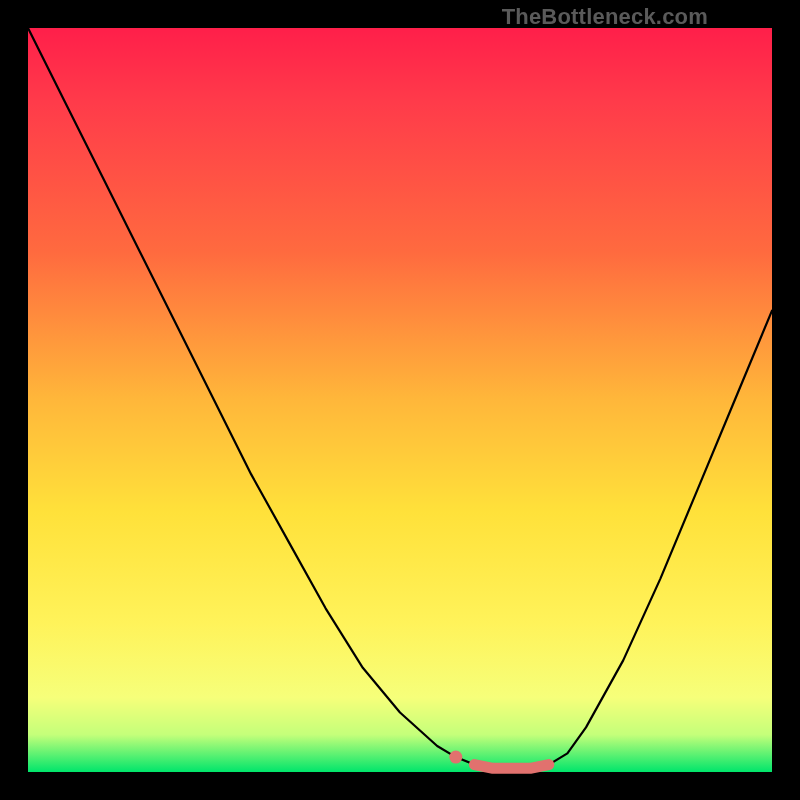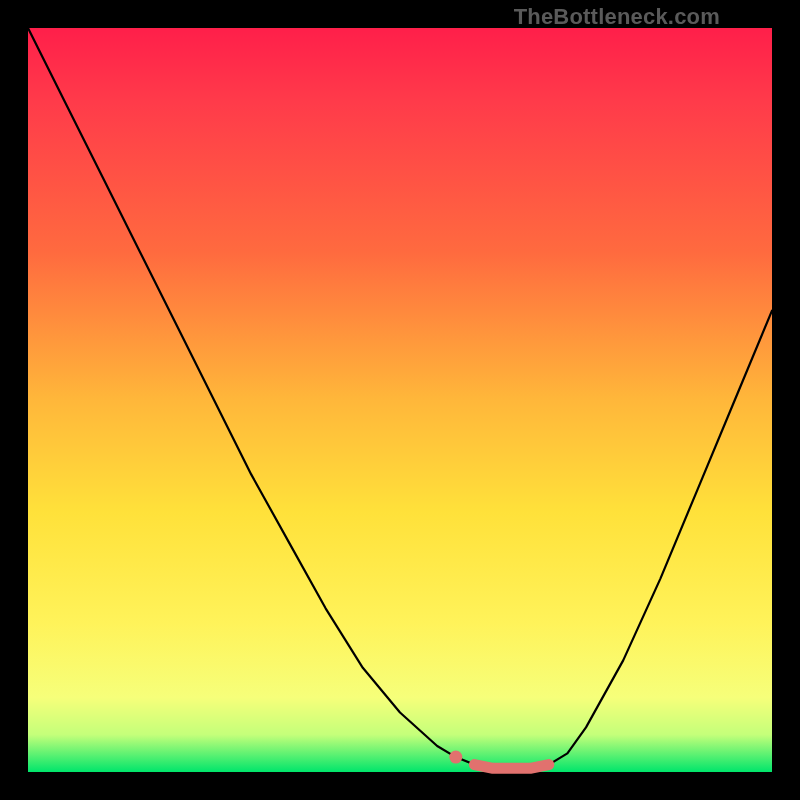--- a/index.html
+++ b/index.html
@@ -9,21 +9,20 @@
     height: 800px;
     background: #000;
     font-family: Arial, Helvetica, sans-serif;
     overflow: hidden;
   }
   .frame {
     position: relative;
     width: 720px;
     height: 800px;
     background: #000;
-    padding-left: 12px;
   }
   .watermark {
     position: absolute;
     top: 4px;
     right: 12px;
     color: #5a5a5a;
     font-size: 22px;
     font-weight: 600;
     letter-spacing: 0.2px;
     z-index: 5;

